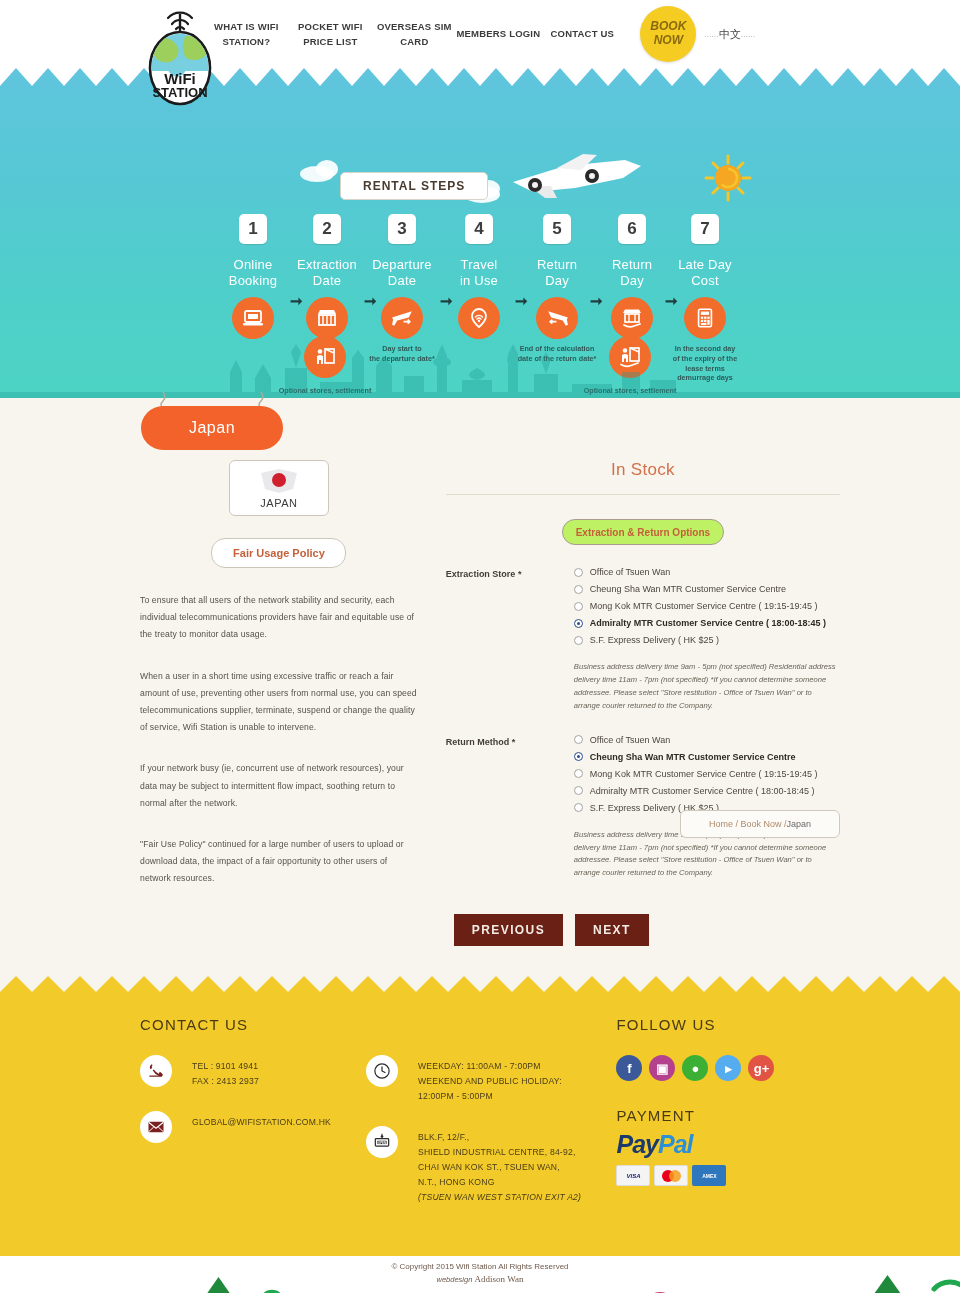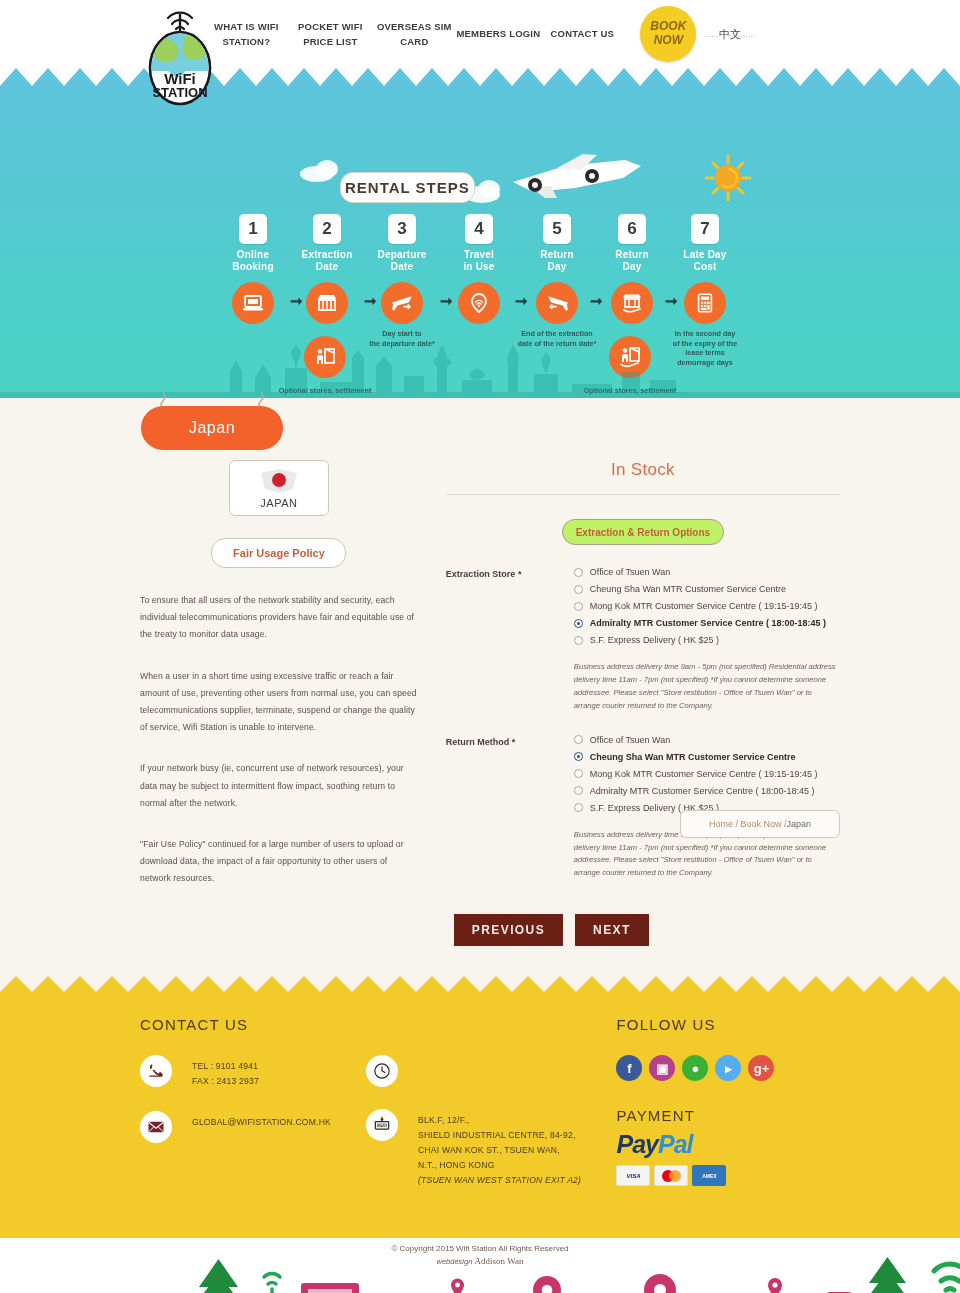--- a/index.html
+++ b/index.html
@@ -49,40 +49,40 @@
   .hero {
     position: relative; height: 330px;
     background: linear-gradient(180deg, #5ec5dd 0%, #56c8d4 35%, #4ecfc9 70%, #4dd4c4 100%);
     overflow: hidden;
   }
   .zigzag-top {
     position: absolute; top: 0; left: 0; width: 100%; height: 18px; z-index: 6;
   }
   .rental-steps-pill {
     position: absolute; left: 340px; top: 104px;
-    background: #fff; border: 1px solid #d8d3c8; border-radius: 13px;
-    padding: 6px 4px; font-size: 15px; font-weight: bold; letter-spacing: 1px;
+    background: #fff; border: 1px solid #d8d3c8; border-radius: 5px;
+    padding: 6px 22px; font-size: 12px; font-weight: bold; letter-spacing: 1px;
     color: #4a3b2e; z-index: 5;
   }
   .cloud { position:absolute; background:#fff; border-radius:50%; opacity:.92;}
   .plane { position:absolute; left:505px; top:84px; width:140px; height:56px; }
   .sun   { position:absolute; left:704px; top:86px; width:48px; height:48px; }
 
   .steps-row { position: absolute; left: 0; top: 146px; width: 100%; }
   .step-col {
     position: absolute; width: 96px; text-align: center;
   }
   .step-num {
     width: 28px; height: 30px; margin: 0 auto; background: #fff;
     border-radius: 5px; font-size: 17px; font-weight: bold; color: #3d3d3d;
     display:flex; align-items:center; justify-content:center;
     box-shadow: 0 1px 1px rgba(0,0,0,.12);
   }
   .step-label {
-    margin-top: 5px; font-size: 10px; font-weight: bold; color: #fff;
+    margin-top: 13px; font-size: 13px; font-weight: normal; color: #fff;
     line-height: 1.2; letter-spacing: .2px;
   }
   .step-icon {
     width: 42px; height: 42px; border-radius: 50%; background: #f26c2b;
     margin: 9px auto 0; display: flex; align-items: center; justify-content: center;
     color: #fff;
   }
   .step-note {
     font-size: 7.2px; color: #2f5b59; line-height: 1.35; margin-top: 5px;
     font-weight: 600;
@@ -377,21 +377,21 @@
     <div class="step-col" style="left:509px;">
       <div class="step-num">5</div>
       <div class="step-label" style="white-space:pre-line">Return
 Day</div>
       <div class="step-icon">
         <svg width="25" height="25" viewBox="0 0 24 24" fill="#fff">
             <path d="M22 11 L3 5 L6 11 L17 14 L20 19 L22 18 L21 13 Z"></path>
             <path d="M11 15 l-6 0 m2 -2 l-2 2 l2 2" stroke="#fff" stroke-width="1.6" fill="none"></path>
           </svg>
       </div>
-      <div class="step-note" style="white-space:pre-line">End of the extraction
+      <div class="step-note" style="white-space:pre-line">End of the calculation
 date of the return date*</div>
     </div>
     <div class="arrow" style="left:590px;top:78px;">➞</div>
 
     <div class="step-col" style="left:584px;">
       <div class="step-num">6</div>
       <div class="step-label" style="white-space:pre-line">Return
 Day</div>
       <div class="step-icon">
         <svg width="24" height="24" viewBox="0 0 24 24">
@@ -622,20 +622,25 @@
         </div>
 
         <div class="contact-col b">
           <div class="contact-row">
             <div class="circ">
               <svg width="18" height="18" viewBox="0 0 24 24">
                   <circle cx="12" cy="12" r="9.5" fill="none" stroke="#2b2b2b" stroke-width="1.6"></circle>
                   <path d="M12 6.5 L12 12 L16 14" stroke="#2b2b2b" stroke-width="1.6" fill="none" stroke-linecap="round"></path>
                 </svg>
             </div>
+            <div class="contact-text">
+              <div>WEEKDAY: 11:00AM - 7:00PM</div>
+              <div>WEEKEND AND PUBLIC HOLIDAY:</div>
+              <div>12:00PM - 5:00PM</div>
+            </div>
           </div>
           <div class="contact-row">
             <div class="circ">
               <svg width="20" height="20" viewBox="0 0 24 24">
                   <path d="M12 2 L12 6" stroke="#2b2b2b" stroke-width="1.3"></path>
                   <circle cx="12" cy="5.5" r="1.6" fill="#2b2b2b"></circle>
                   <rect x="4" y="8" width="16" height="9" rx="1" fill="none" stroke="#2b2b2b" stroke-width="1.5"></rect>
                   <rect x="6.5" y="10.5" width="11" height="4" fill="#2b2b2b"></rect>
                   <text x="12" y="14" font-size="3.4" fill="#fff" text-anchor="middle" font-family="'Liberation Sans',sans-serif" font-weight="bold">OPEN</text>
                 </svg>

